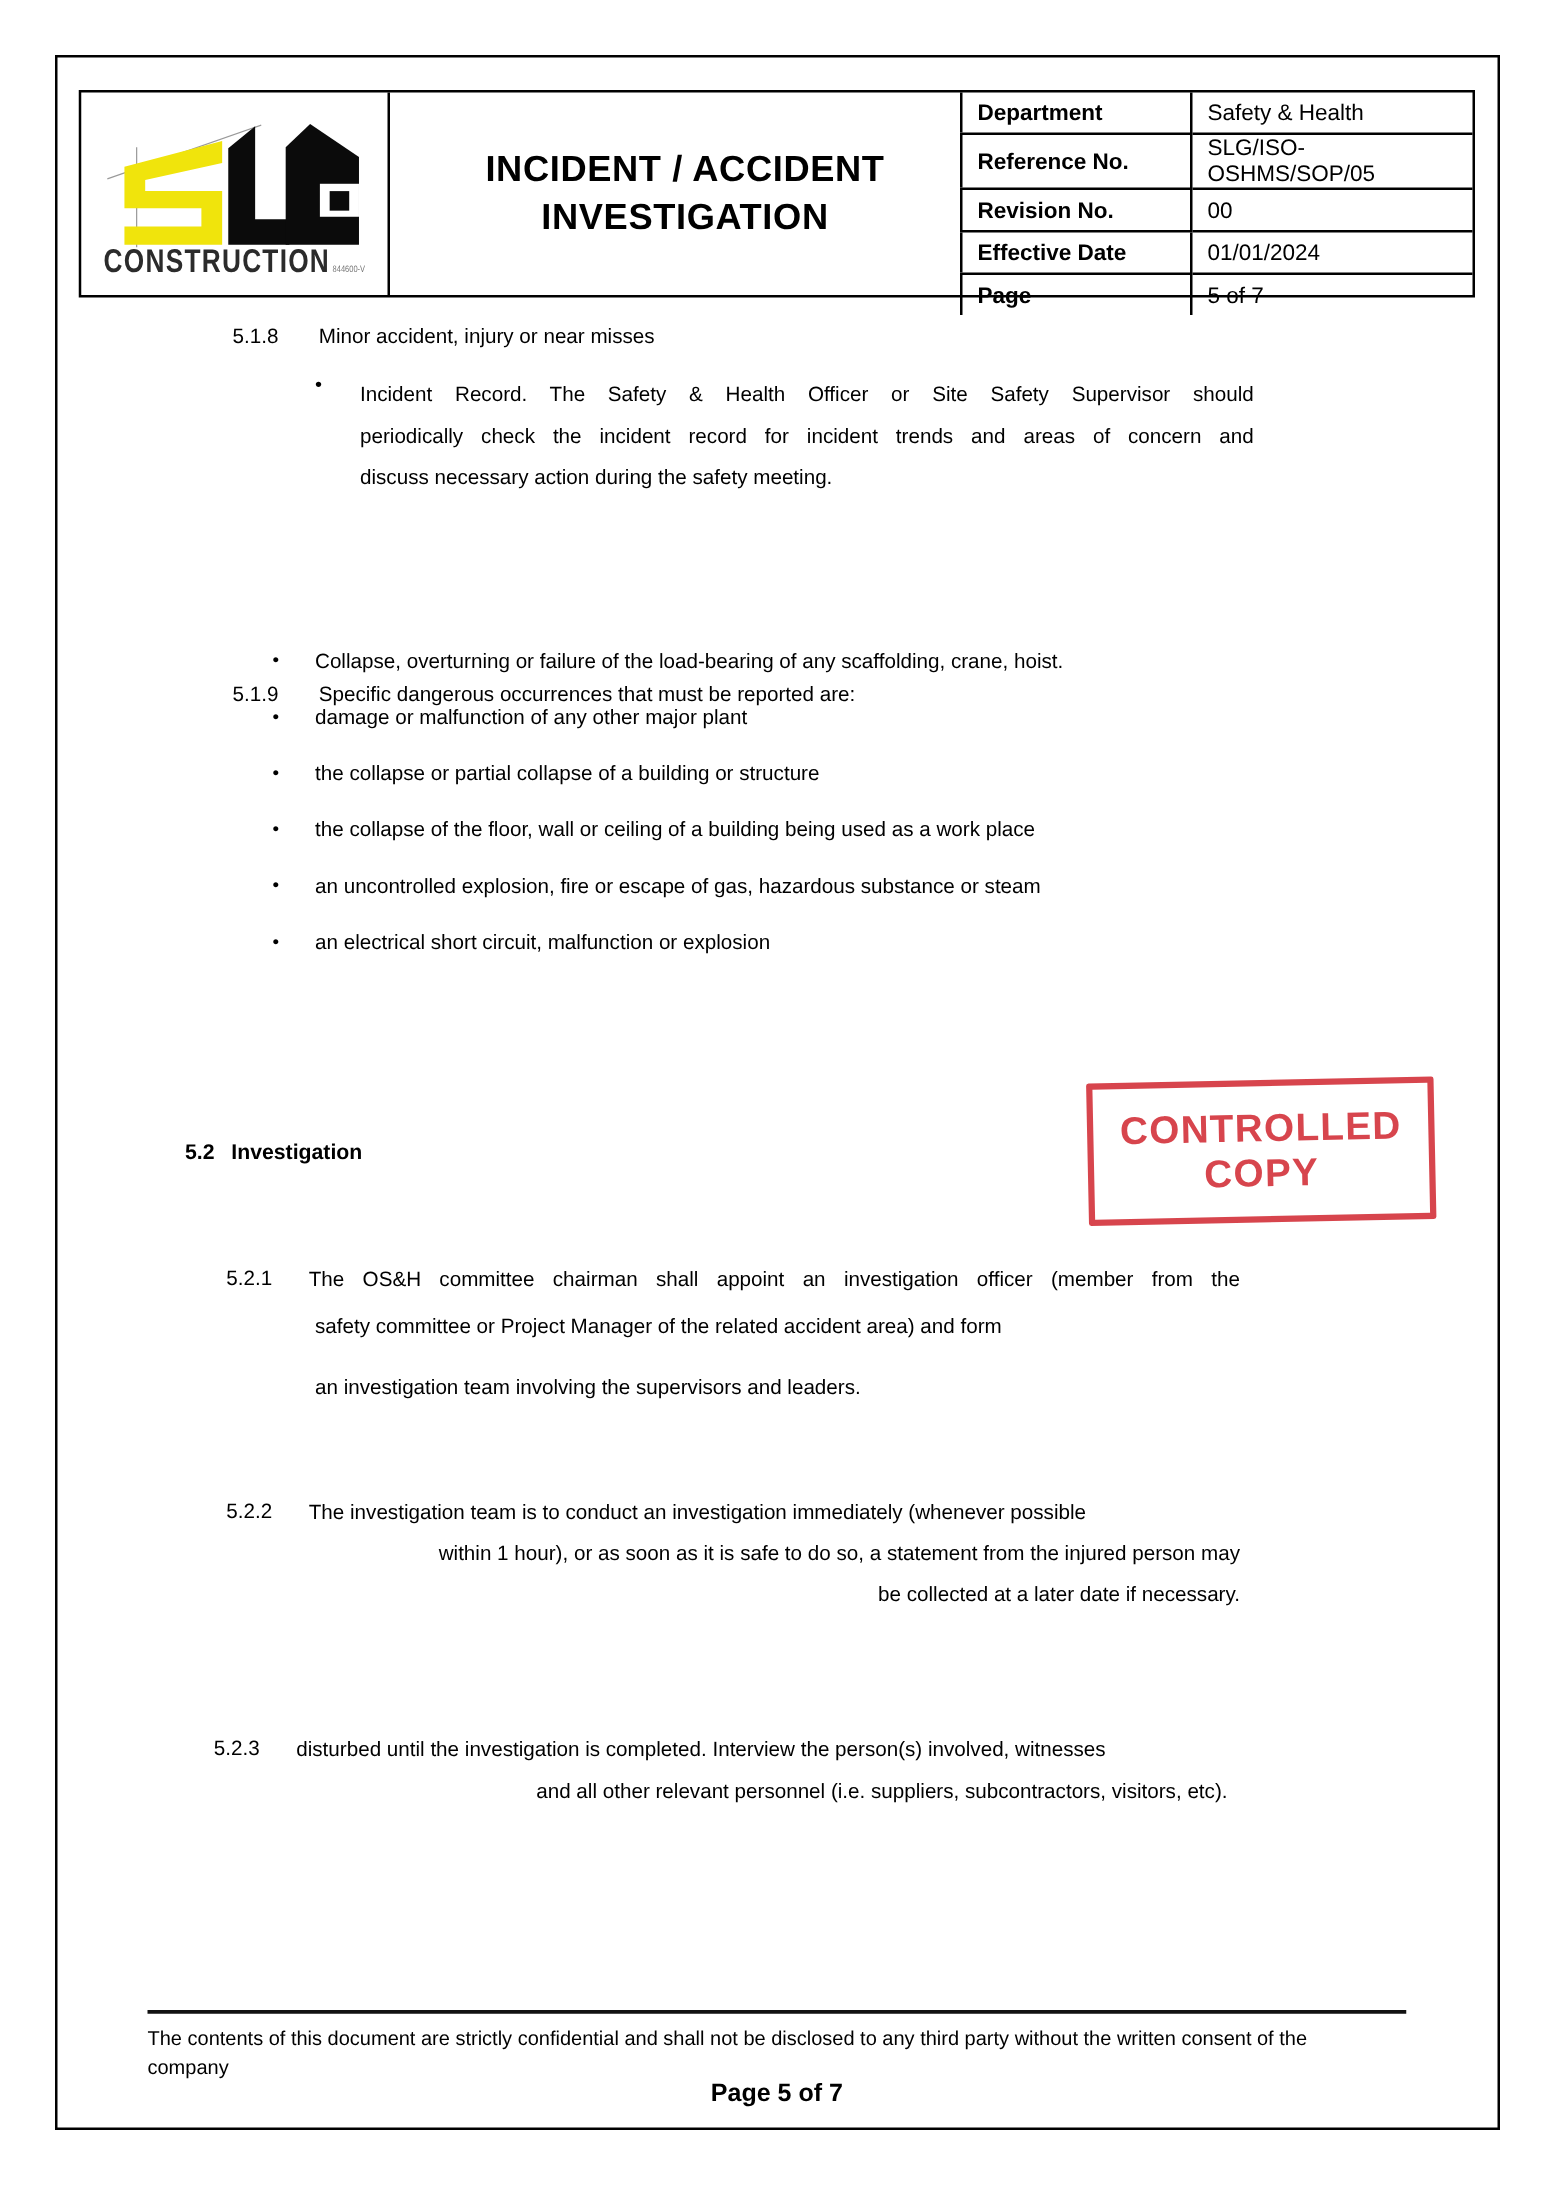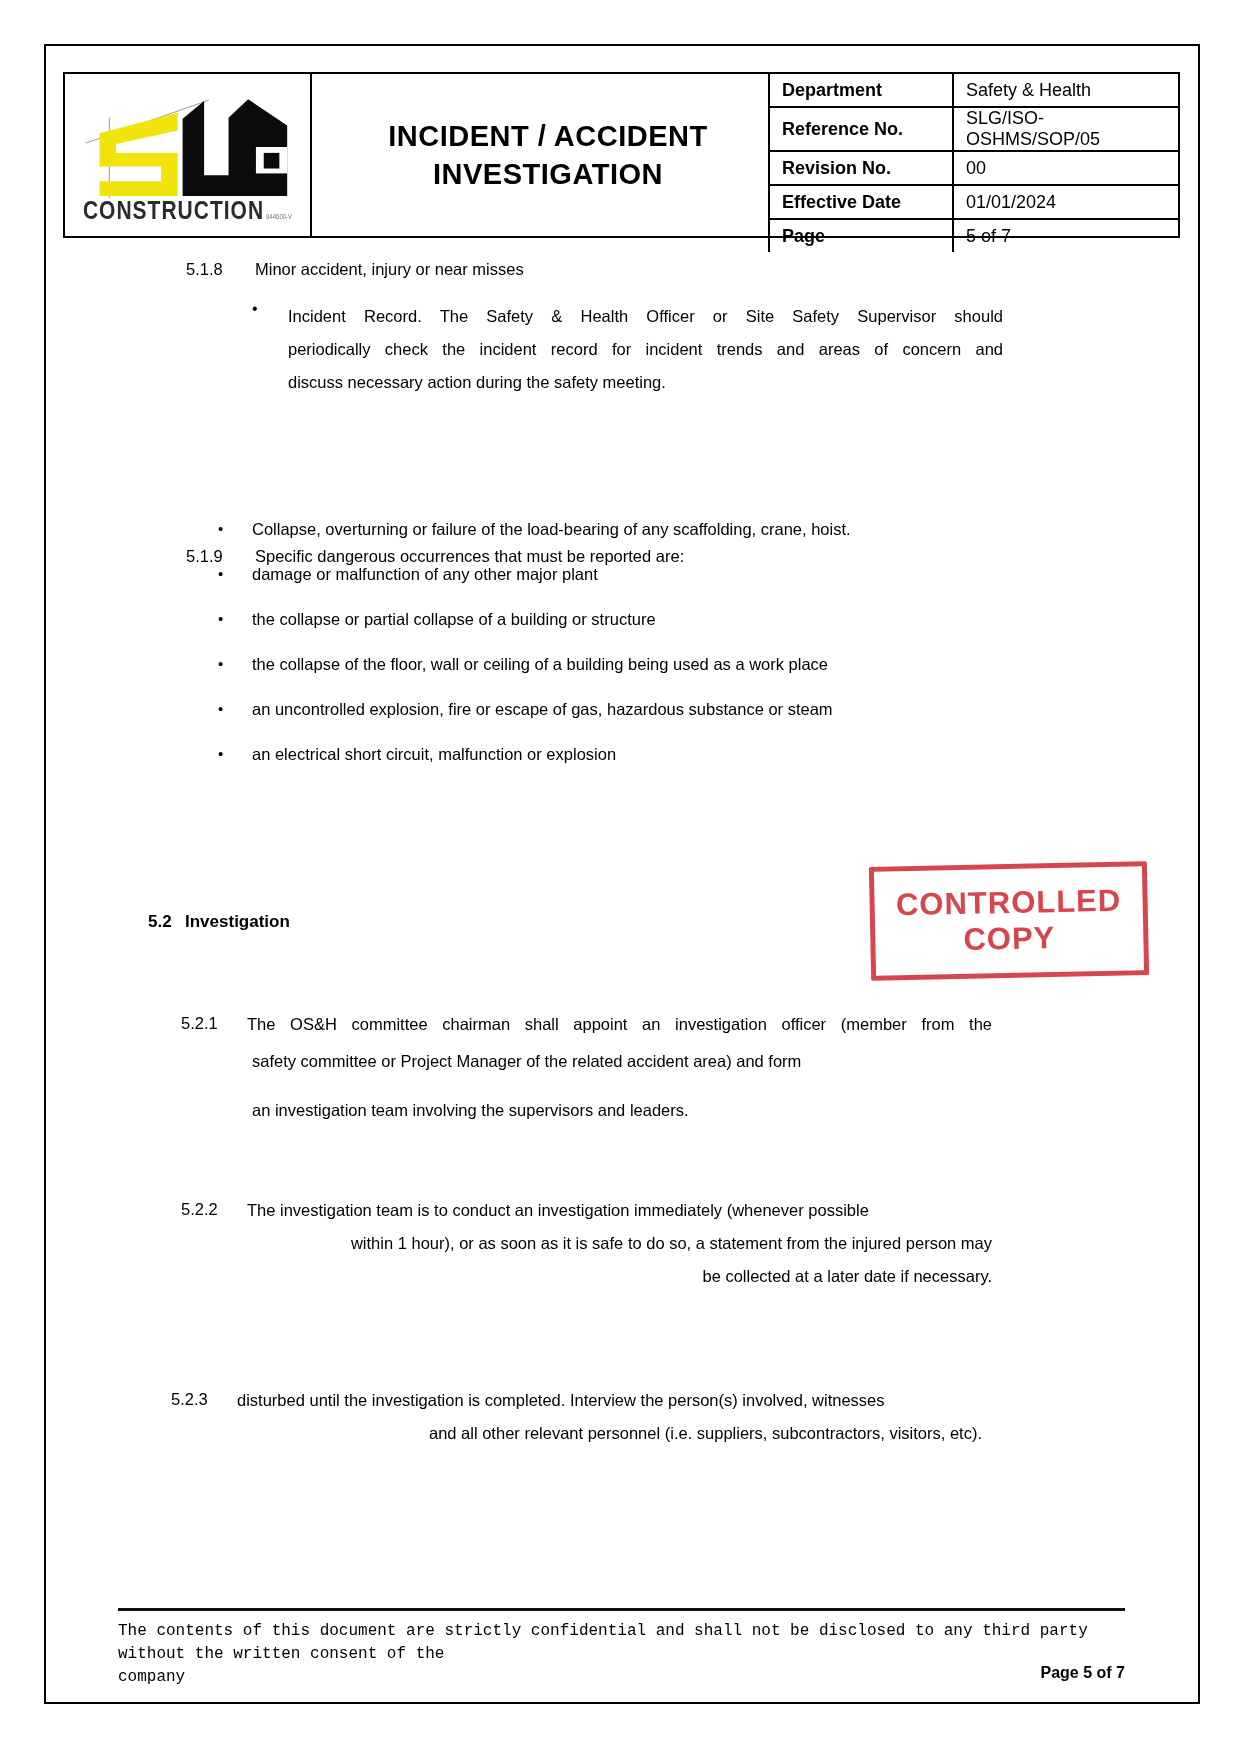--- a/index.html
+++ b/index.html
@@ -65,22 +65,22 @@
   .stamp {
     left:870px; top:864px; width:268px; height:104px;
     border:5px solid var(--stamp-red, #d53840); border-radius:2px;
     transform:rotate(-1.2deg); opacity:0.93;
     display:flex; flex-direction:column; align-items:center; justify-content:center;
     color:var(--stamp-red, #d53840); font-weight:bold; font-size:31px; line-height:36px;
     letter-spacing:1px; text-align:center;
   }
   
   .footer-sep { left:118px; top:1608px; width:1007px; height:3px; background:#111; }
-  .footer-text { left:118px; top:1620px; width:1007px; font-size:16px; line-height:23px;font-family:Liberation Mono, monospace; }
-  .footer-page { left:118px; top:1664px; width:1007px; text-align:right; font-size:16px; font-weight:bold; }
+  .footer-text { left:118px; top:1620px; width:1007px; font-size:16px; line-height:23px; }
+  .footer-page { left:118px; top:1664px; width:1007px; text-align:center; font-size:20px; font-weight:bold; }
   
   .logo-svg { display:block; }
 </style>
 </head>
 <body>
 
 <div class="page">
   <div class="page-border"></div>
 
   <div class="header">

